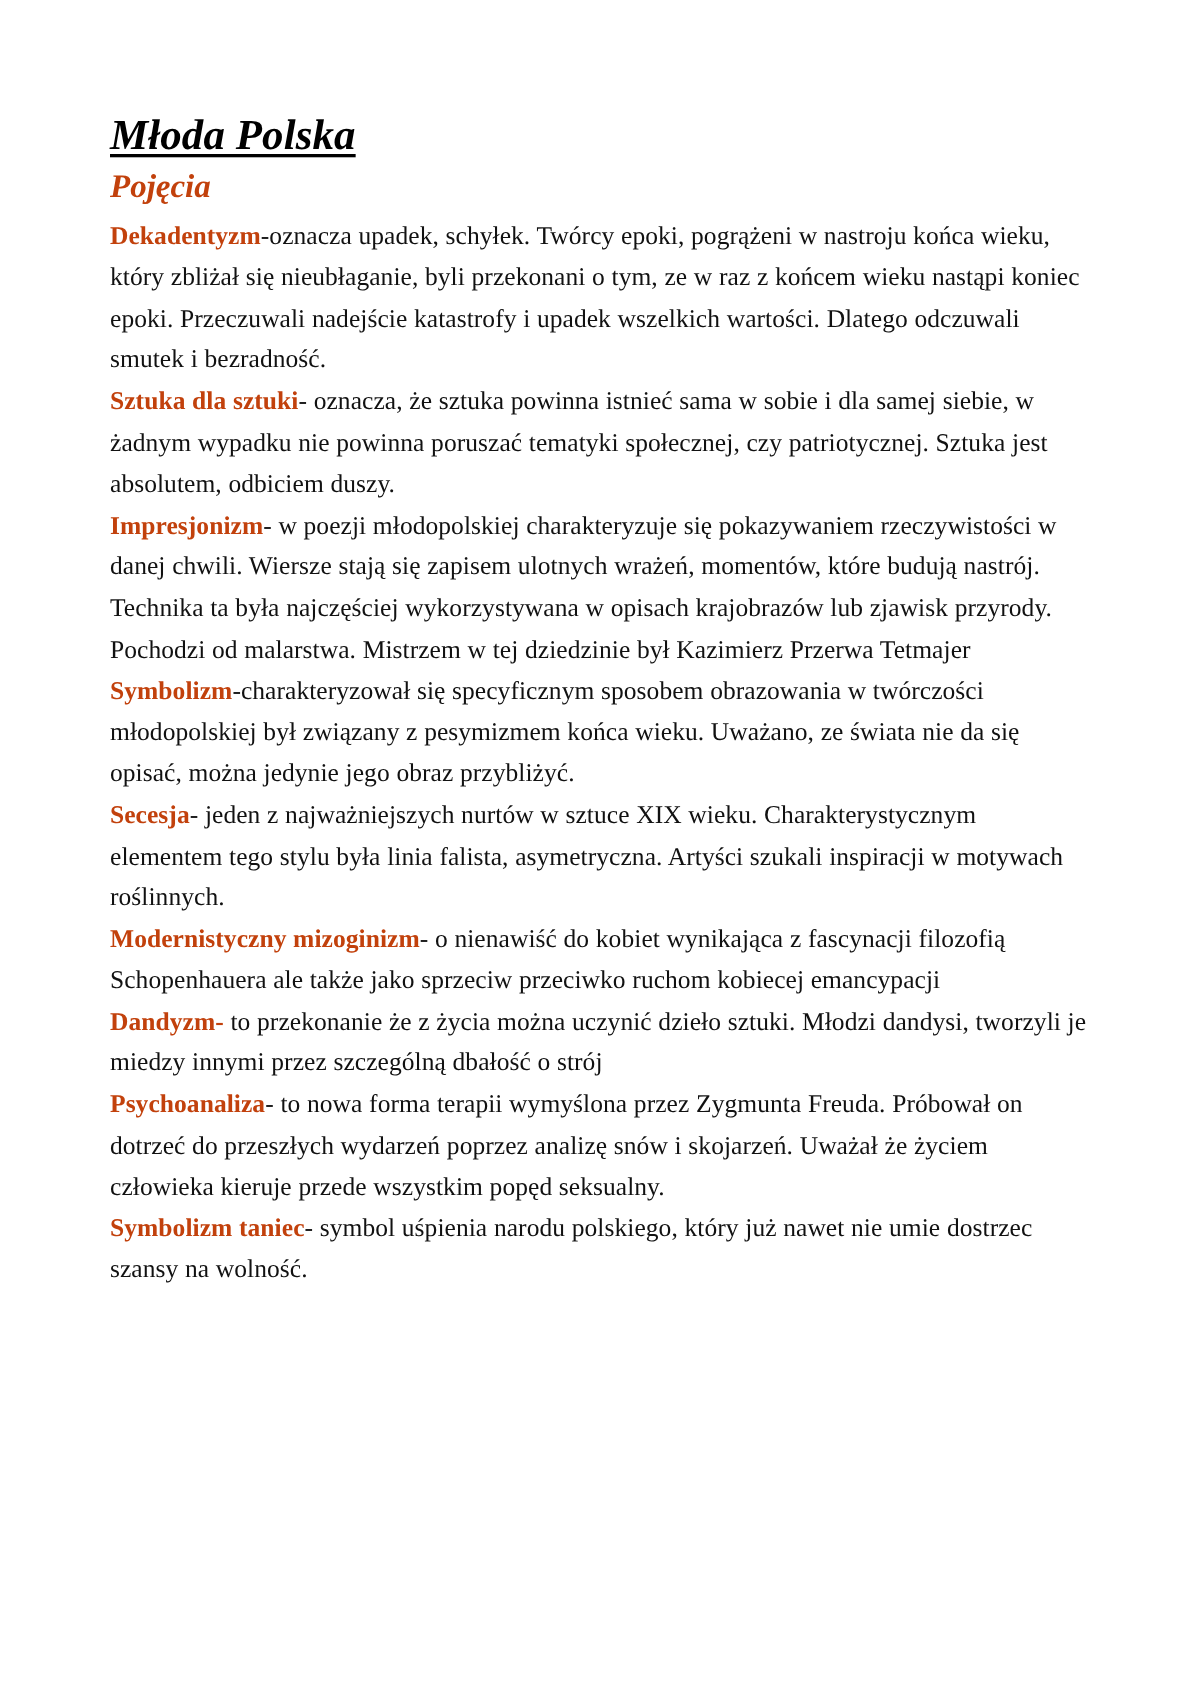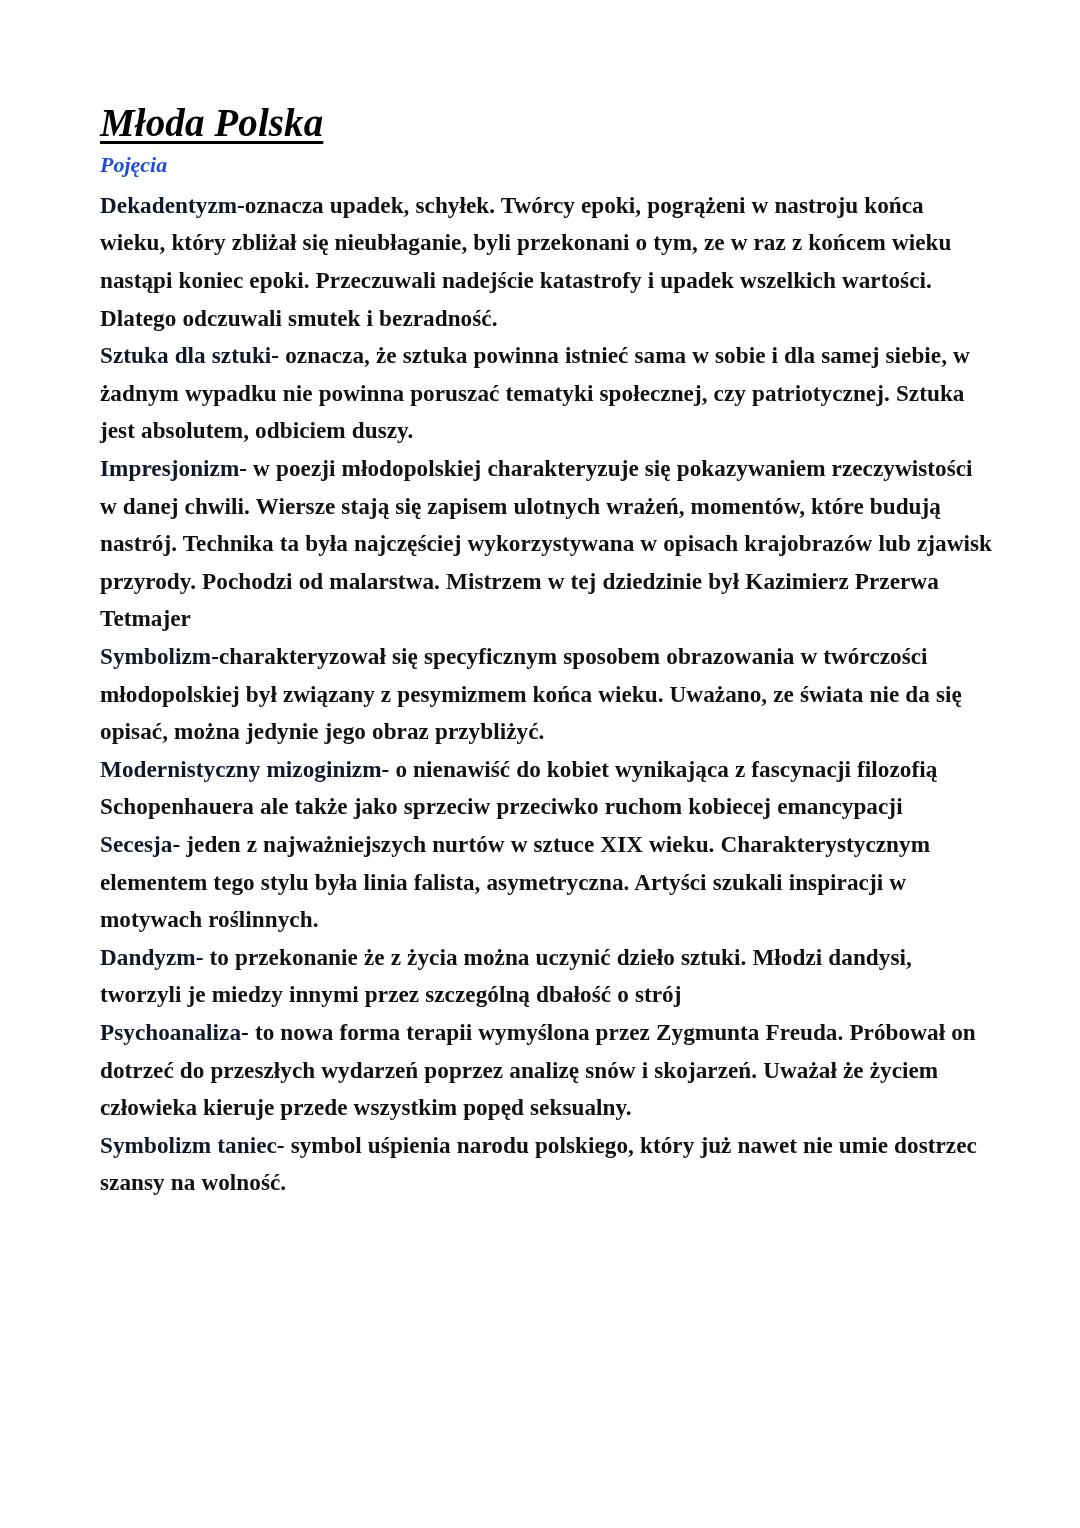--- a/index.html
+++ b/index.html
@@ -36,68 +36,68 @@
     font-style: italic;
     text-decoration: underline;
     text-underline-offset: 5px;
     text-decoration-thickness: 3px;
     letter-spacing: 0.1px;
     margin: 0 0 6px 0;
     line-height: 1.18;
     color: #000000;
   }
   .doc-subtitle {
-    font-size: 22px;
+    font-size: 30px;
     font-weight: bold;
     font-style: italic;
     margin: 0 0 8px 0;
     line-height: 1.22;
-    color: #1d4ed8;
+    color: #c2410c;
   }
   .entries {
     margin: 0;
     padding: 0;
     list-style: none;
   }
   .entry {
     font-size: 23.2px;
     line-height: 37.6px;
     margin: 0;
     padding: 0;
     text-align: left;
     color: #111111;
     letter-spacing: 0.05px;
     word-spacing: 0.2px;
   }
   .term {
     font-weight: bold;
-    color: #0f172a;
+    color: #c2410c;
   }
   .definition {
-    font-weight: bold;
+    font-weight: normal;
     text-align: center;
   }
 </style>
 </head>
 <body>
 
 <div class="page">
   <div class="content">
 
     <h1 class="doc-title">Młoda Polska</h1>
 
     <h2 class="doc-subtitle">Pojęcia</h2>
 
     <div class="entries">
 
     <p class="entry"><span class="term">Dekadentyzm</span><span class="definition">-oznacza upadek, schyłek. Twórcy epoki, pogrążeni w nastroju końca wieku, który zbliżał się nieubłaganie, byli przekonani o tym, ze w raz z końcem wieku nastąpi koniec epoki. Przeczuwali nadejście katastrofy i upadek wszelkich wartości. Dlatego odczuwali smutek i bezradność.</span></p>
         <p class="entry"><span class="term">Sztuka dla sztuki</span><span class="definition">- oznacza, że sztuka powinna istnieć sama w sobie i dla samej siebie, w żadnym wypadku nie powinna poruszać tematyki społecznej, czy patriotycznej. Sztuka jest absolutem, odbiciem duszy.</span></p>
         <p class="entry"><span class="term">Impresjonizm</span><span class="definition">- w poezji młodopolskiej charakteryzuje się pokazywaniem rzeczywistości w danej chwili. Wiersze stają się zapisem ulotnych wrażeń, momentów, które budują nastrój. Technika ta była najczęściej wykorzystywana w opisach krajobrazów lub zjawisk przyrody. Pochodzi od malarstwa. Mistrzem w tej dziedzinie był Kazimierz Przerwa Tetmajer</span></p>
         <p class="entry"><span class="term">Symbolizm</span><span class="definition">-charakteryzował się specyficznym sposobem obrazowania w twórczości młodopolskiej był związany z pesymizmem końca wieku. Uważano, ze świata nie da się opisać, można jedynie jego obraz przybliżyć.</span></p>
+        <p class="entry"><span class="term">Secesja</span><span class="definition">- jeden z najważniejszych nurtów w sztuce XIX wieku. Charakterystycznym elementem tego stylu była linia falista, asymetryczna. Artyści szukali inspiracji w motywach roślinnych.</span></p>
         <p class="entry"><span class="term">Modernistyczny mizoginizm</span><span class="definition">- o nienawiść do kobiet wynikająca z fascynacji filozofią Schopenhauera ale także jako sprzeciw przeciwko ruchom kobiecej emancypacji</span></p>
-        <p class="entry"><span class="term">Secesja</span><span class="definition">- jeden z najważniejszych nurtów w sztuce XIX wieku. Charakterystycznym elementem tego stylu była linia falista, asymetryczna. Artyści szukali inspiracji w motywach roślinnych.</span></p>
         <p class="entry"><span class="term">Dandyzm-</span><span class="definition"> to przekonanie że z życia można uczynić dzieło sztuki. Młodzi dandysi, tworzyli je miedzy innymi przez szczególną dbałość o strój</span></p>
         <p class="entry"><span class="term">Psychoanaliza</span><span class="definition">- to nowa forma terapii wymyślona przez Zygmunta Freuda. Próbował on dotrzeć do przeszłych wydarzeń poprzez analizę snów i skojarzeń. Uważał że życiem człowieka kieruje przede wszystkim popęd seksualny.</span></p>
         <p class="entry"><span class="term">Symbolizm taniec</span><span class="definition">- symbol uśpienia narodu polskiego, który już nawet nie umie dostrzec szansy na wolność.</span></p>
       </div>
 
   </div>
 </div>
 
 </body></html>

